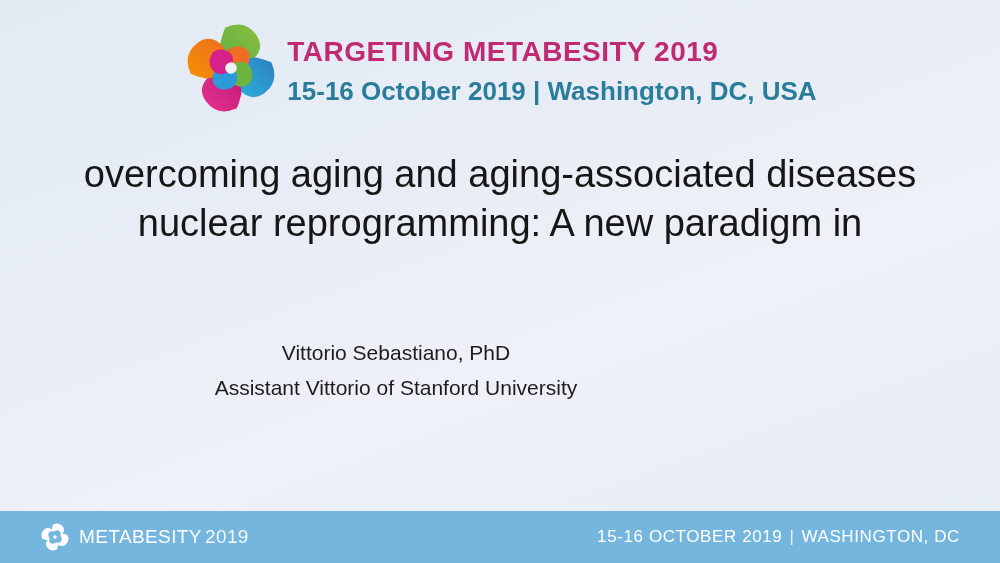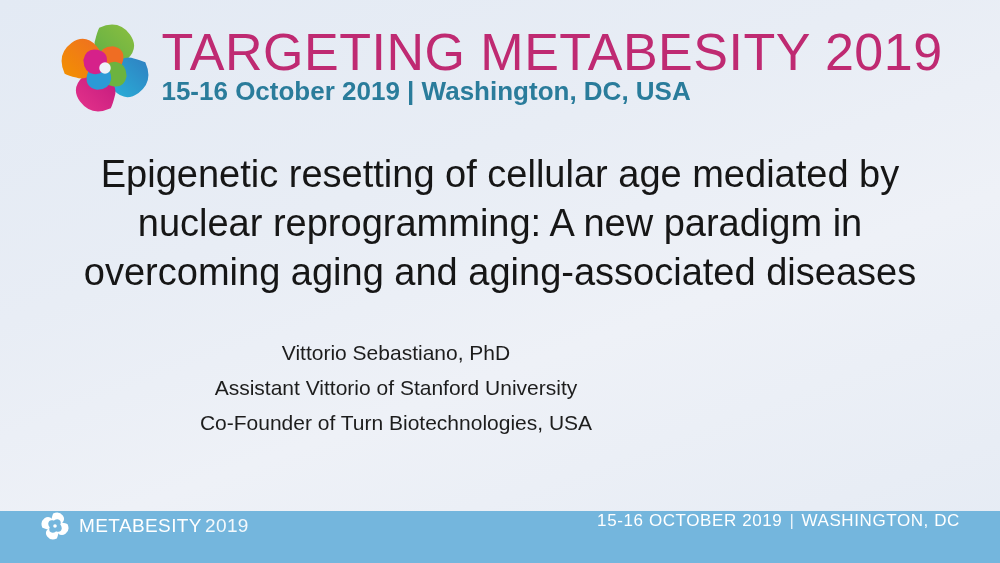--- a/index.html
+++ b/index.html
@@ -41,24 +41,24 @@
 
   .brand-text {
     display: flex;
     flex-direction: column;
     align-items: flex-start;
     justify-content: center;
   }
 
   .brand-title {
     color: #bf2a72;
-    font-size: 52px;
+    font-size: 28px;
     line-height: 46px;
     letter-spacing: 0.5px;
-    font-weight: 400;
+    font-weight: 700;
     white-space: nowrap;
   }
 
   .brand-sub {
     color: #2a7c9b;
     font-size: 26px;
     line-height: 32px;
     font-weight: 700;
     white-space: nowrap;
   }
@@ -96,21 +96,21 @@
 
   
   .footer {
     position: absolute;
     left: 0;
     bottom: 0;
     width: 1000px;
     height: 52px;
     background: #74b6dd;
     display: flex;
-    align-items: flex-start;
+    align-items: center;
     margin-top: 28px;
   }
 
   .footer-left {
     display: flex;
     align-items: center;
     margin-left: 40px;
   }
   .footer-logo {
     width: 30px;
@@ -193,29 +193,27 @@
       </svg>
     </div>
 
     <div class="brand-text">
       <div class="brand-title">TARGETING METABESITY 2019</div>
       <div class="brand-sub">15-16 October 2019 | Washington, DC, USA</div>
     </div>
   </div>
 
   <div class="talk-title">
-    <span class="tline">Epigenetic resetting of cellular age mediated by</span>
+    <span class="tline">overcoming aging and aging-associated diseases</span>
     <span class="tline">nuclear reprogramming: A new paradigm in</span>
-    <span class="tline">overcoming aging and aging-associated diseases</span>
   </div>
 
   <div class="speaker">
     <span class="sline">Vittorio Sebastiano, PhD</span>
     <span class="sline">Assistant Vittorio of Stanford University</span>
-    <span class="sline">Co-Founder of Turn Biotechnologies, USA</span>
   </div>
 
   <div class="footer">
 
     <div class="footer-left">
       <div class="footer-logo">
         <svg viewBox="0 0 100 100" width="30" height="30" aria-hidden="true">
           <g transform="translate(50,50)" fill="#ffffff">
             <path d="M -6 -42 q 20 -9 32 7 q 10 14 -3 26 q -12 11 -24 1 q -13 -11 -9 -22 q 2 -8 4 -12 Z" transform="rotate(0)"></path>
             <path d="M -6 -42 q 20 -9 32 7 q 10 14 -3 26 q -12 11 -24 1 q -13 -11 -9 -22 q 2 -8 4 -12 Z" transform="rotate(90)"></path>

